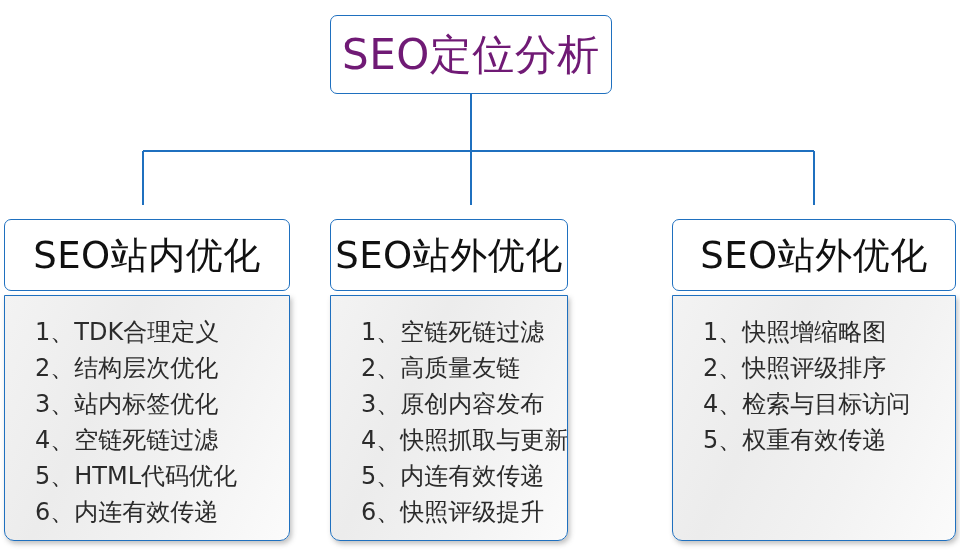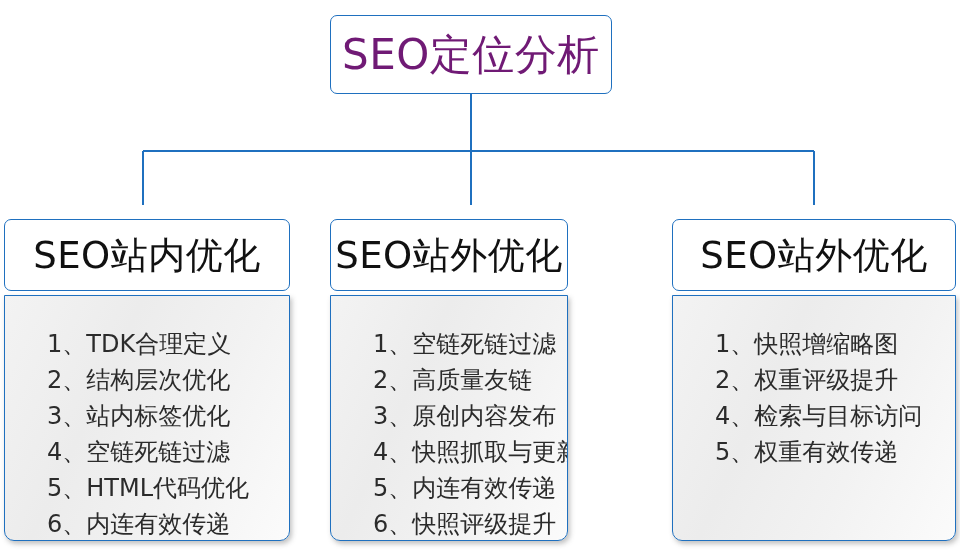--- a/index.html
+++ b/index.html
@@ -86,21 +86,21 @@
     height: 246px;
     border: 1.5px solid #1f70bf;
     border-radius: 0 0 10px 10px;
     background: linear-gradient(115deg, #f3f3f3 0%, #ececec 35%, #f2f2f2 65%, #fbfbfb 100%);
     box-shadow: 2px 3px 5px rgba(120,120,120,0.45);
     padding: 14px 0 0 0;
     overflow: hidden;
   }
   .branch-list {
     list-style: none;
-    margin: 16px;
+    margin: 4px;
     padding: 0 0 0 26px;
   }
   .branch-list li {
     font-size: 24px;
     color: #2b2b2b;
     line-height: 36px;
     height: 36px;
     white-space: nowrap;
   }
   .item-index {
@@ -192,21 +192,21 @@
   <div class="branch" id="branch-2">
     <div class="branch-head">
       <span class="branch-head-label">SEO站外优化</span>
     </div>
     <div class="branch-body">
       <ul class="branch-list">
         <li>
           <span class="item-index">1、</span><span class="item-text">快照增缩略图</span>
         </li>
         <li>
-          <span class="item-index">2、</span><span class="item-text">权重评级提升</span>
+          <span class="item-index">2、</span><span class="item-text">快照评级排序</span>
         </li>
         <li>
           <span class="item-index">4、</span><span class="item-text">检索与目标访问</span>
         </li>
         <li>
           <span class="item-index">5、</span><span class="item-text">权重有效传递</span>
         </li>
       </ul>
     </div>
   </div>

